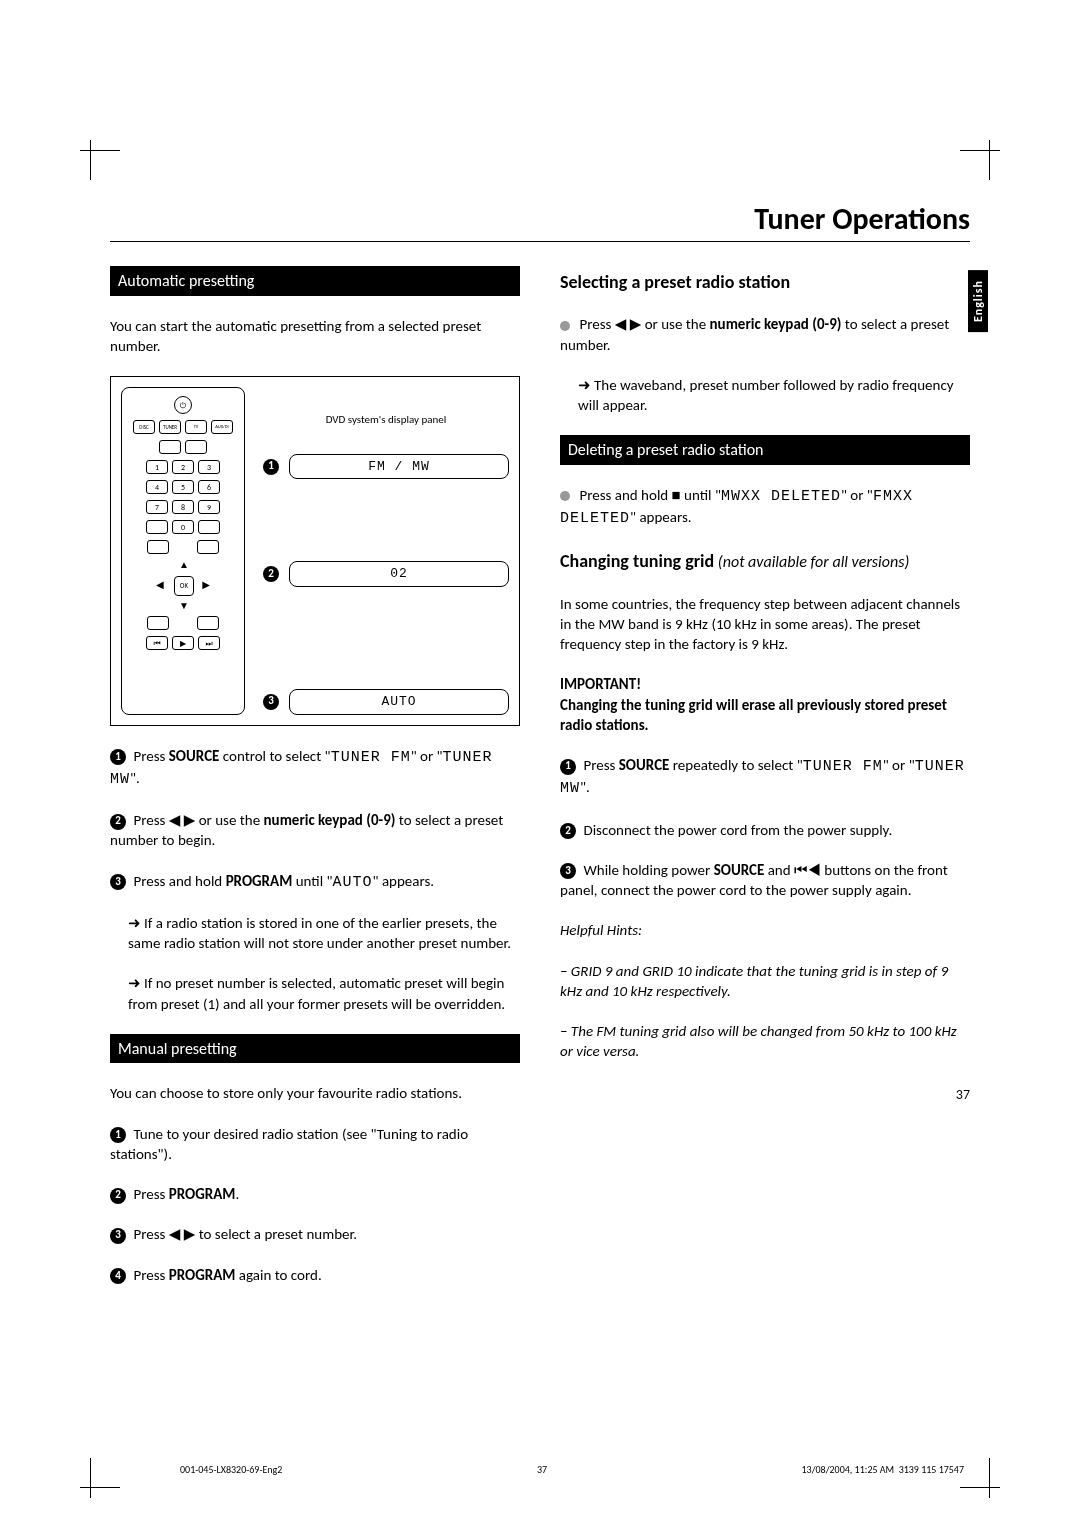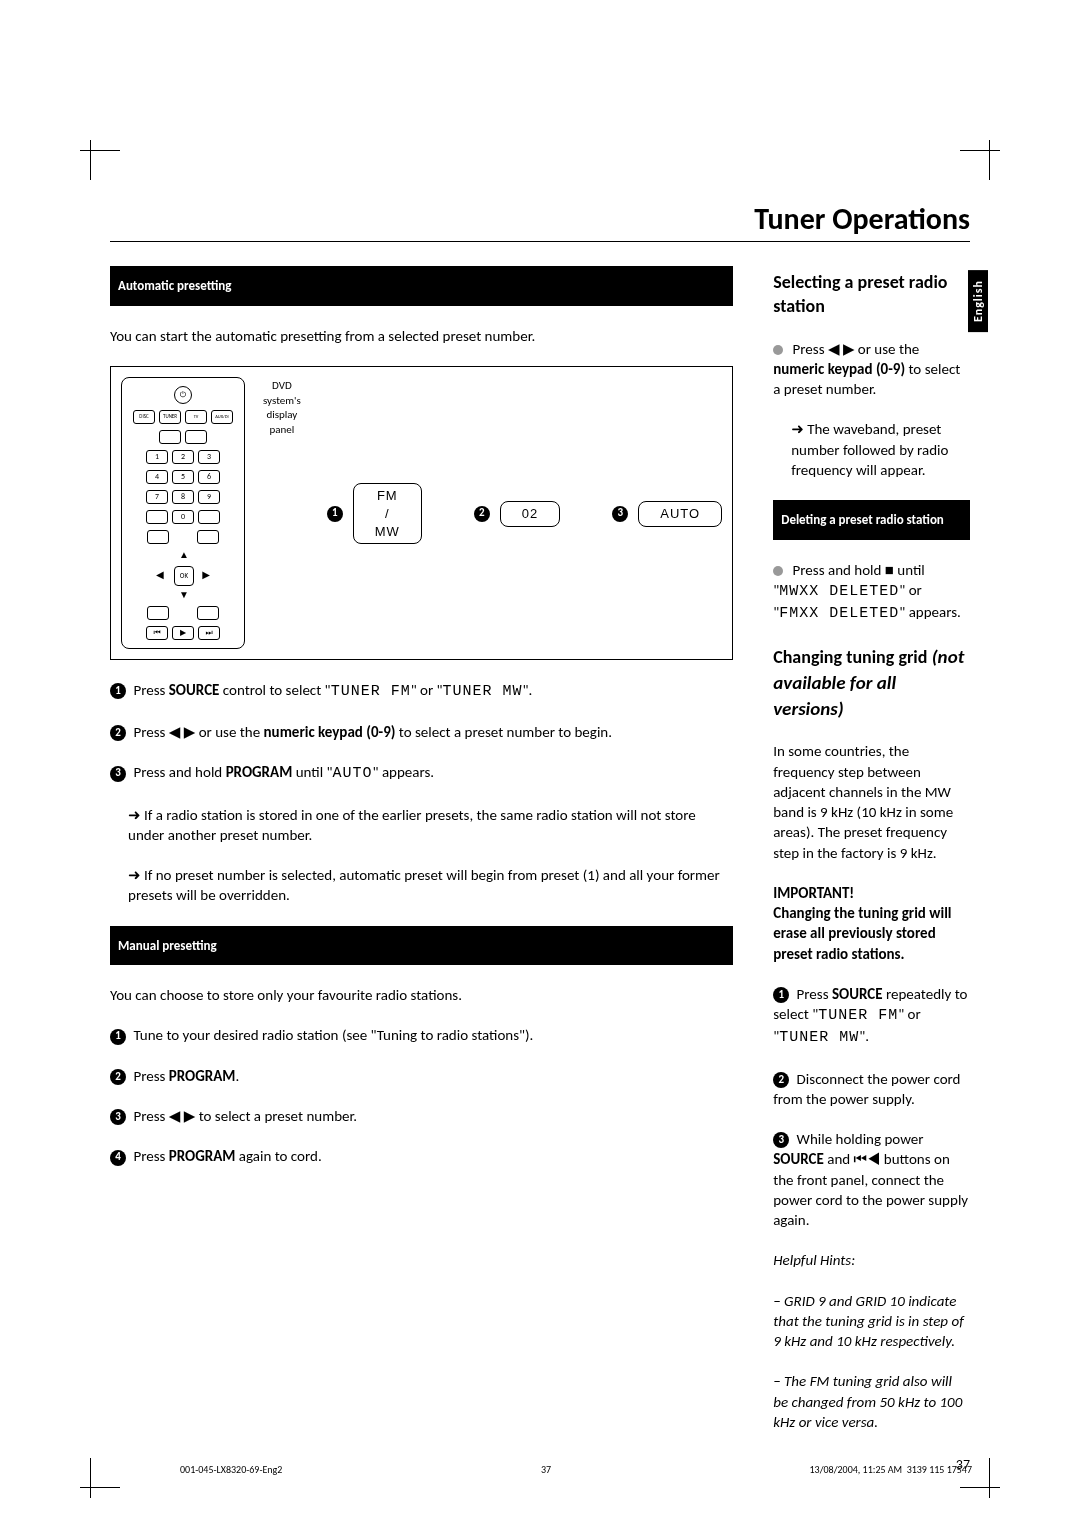--- a/index.html
+++ b/index.html
@@ -37,24 +37,24 @@
   .columns {
     display: flex;
     gap: 40px;
     font-size: 15px;
     line-height: 1.35;
   }
   .col { flex: 1; }
   .blackbar {
     background: #000;
     color: #fff;
-    font-weight: 700;
-    padding: 11px 8px;
+    font-weight: 400;
+    padding: 4px 8px;
     margin: 6px 0;
-    font-size: 13px;
+    font-size: 16px;
   }
   .numcircle {
     display: inline-flex;
     width: 16px; height: 16px;
     border-radius: 50%;
     background: #000;
     color: #fff;
     font-size: 11px;
     font-weight: 700;
     align-items: center;
@@ -122,42 +122,42 @@
     display:flex;align-items:center;justify-content:center;
   }
   .rbtn.round { border-radius:50%; width:16px;height:16px; }
   .dpad {
     width:50px;height:50px;
     position:relative;
   }
   .dpad .c { position:absolute; width:18px;height:18px;border:1px solid #000;border-radius:4px; left:16px; top:16px; font-size:7px;display:flex;align-items:center;justify-content:center;}
   .dpad .u,.dpad .d,.dpad .l,.dpad .r{position:absolute;font-size:10px;}
   .dpad .u{top:-2px;left:21px;} .dpad .d{bottom:-2px;left:21px;} .dpad .l{left:-2px;top:18px;} .dpad .r{right:-2px;top:18px;}
-  .diagram-labels { flex:1; display:flex; flex-direction:row; gap:26px; padding-top:2px;}
+  .diagram-labels { flex:1; display:flex; flex-direction:column; gap:26px; padding-top:2px;margin-top:24px;}
   .dlabel { display:flex; align-items:center; gap:6px;}
   .displaybox {
     border:1.5px solid #000;
     border-radius:8px;
     padding:3px 21px;
-    font-family:Liberation Sans, sans-serif;
+    font-family:Liberation Mono, monospace;
     font-size:13px;
     letter-spacing:1px;
     flex:1;
     text-align:center;
   }
   .page-num {
     text-align: right;
     font-size: 14px;
     margin-top: 24px;
   }
   .footer {
     position: absolute;
     bottom: 52px;
     left: 180px;
-    right: 108px;
+    right: 116px;
     display: flex;
     justify-content: space-between;
     font-size: 10px;
     color: #000;
   }
 </style>
 </head>
 <body>
 
 <div class="page">
@@ -293,21 +293,21 @@
         <span>Press ◀ ▶ or use the </span><b>numeric keypad (0-9)</b><span> to select a preset number.</span>
       </p>
       <p class="indent">➜ The waveband, preset number followed by radio frequency will appear.</p>
 
       <div class="blackbar">Deleting a preset radio station</div>
       <p><span class="bullet"></span>
         <span>Press and hold ■ until "</span><span class="seg7">MWXX DELETED</span><span>" or "</span><span class="seg7">FMXX DELETED</span><span>" appears.</span>
       </p>
 
       <h2 class="sub">
-        <span>Changing tuning grid</span><span class="italic" style="font-weight:700;font-size:19px"> (not available for all versions)</span>
+        <span>Changing tuning grid</span><span class="italic" style="font-weight:400;font-size:16px"> (not available for all versions)</span>
       </h2>
       <p>In some countries, the frequency step between adjacent channels in the MW band is 9 kHz (10 kHz in some areas). The preset frequency step in the factory is 9 kHz.</p>
 
       <p>
         <b>IMPORTANT!</b><br>
         <b>Changing the tuning grid will erase all previously stored preset radio stations.</b>
       </p>
 
       <p><span class="numcircle">1</span>
         <span>Press </span><b>SOURCE</b><span> repeatedly to select "</span><span class="seg7">TUNER FM</span><span>" or "</span><span class="seg7">TUNER MW</span><span>".</span>

